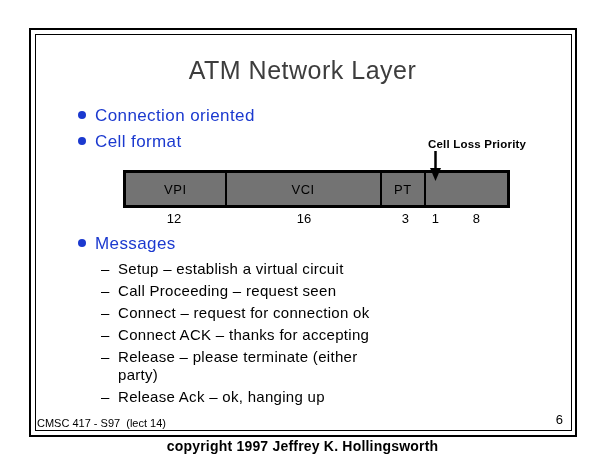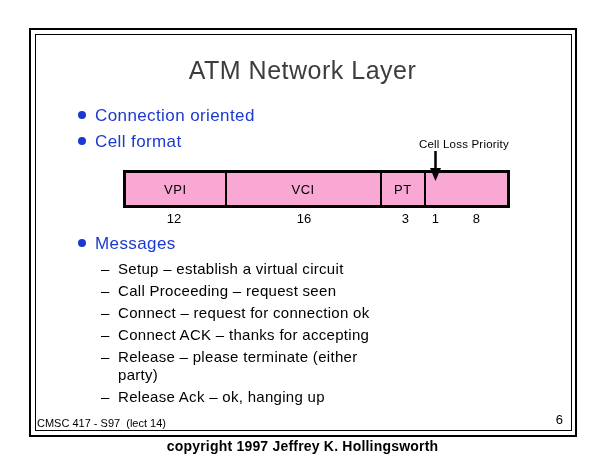--- a/index.html
+++ b/index.html
@@ -36,31 +36,31 @@
   }
   .bullet .dot {
     display: inline-block; width: 8px; height: 8px; border-radius: 50%;
     background: #1b39cf; margin-right: 9px; position: relative; top: -2px;
   }
   .bullet-1 { left: 78px; top: 106px; }
   .bullet-2 { left: 78px; top: 132px; }
   .bullet-messages { left: 78px; top: 234px; }
 
   .clp-label {
-    position: absolute; left: 419px; top: 138px;
-    font-size: 11.5px; font-weight: normal; letter-spacing: 0.2px;
+    position: absolute; left: 428px; top: 138px;
+    font-size: 11.5px; font-weight: bold; letter-spacing: 0.2px;
     white-space: nowrap;
   }
   .clp-arrow { position: absolute; left: 429px; top: 151px; z-index: 3; }
 
   .diagram {
     position: absolute; left: 123px; top: 170px;
     width: 387px; height: 38px;
     border: 3px solid #000; box-sizing: border-box;
-    display: flex; background: #f9a8d4; z-index: 2;
+    display: flex; background: #737373; z-index: 2;
   }
   .cf-cell {
     box-sizing: border-box;
     border-right: 2px solid #000;
     display: flex; align-items: center; justify-content: center;
     font-size: 13px; letter-spacing: 0.5px;
   }
   .cf-cell:last-child { border-right: none; }
 
   .bits-row {

